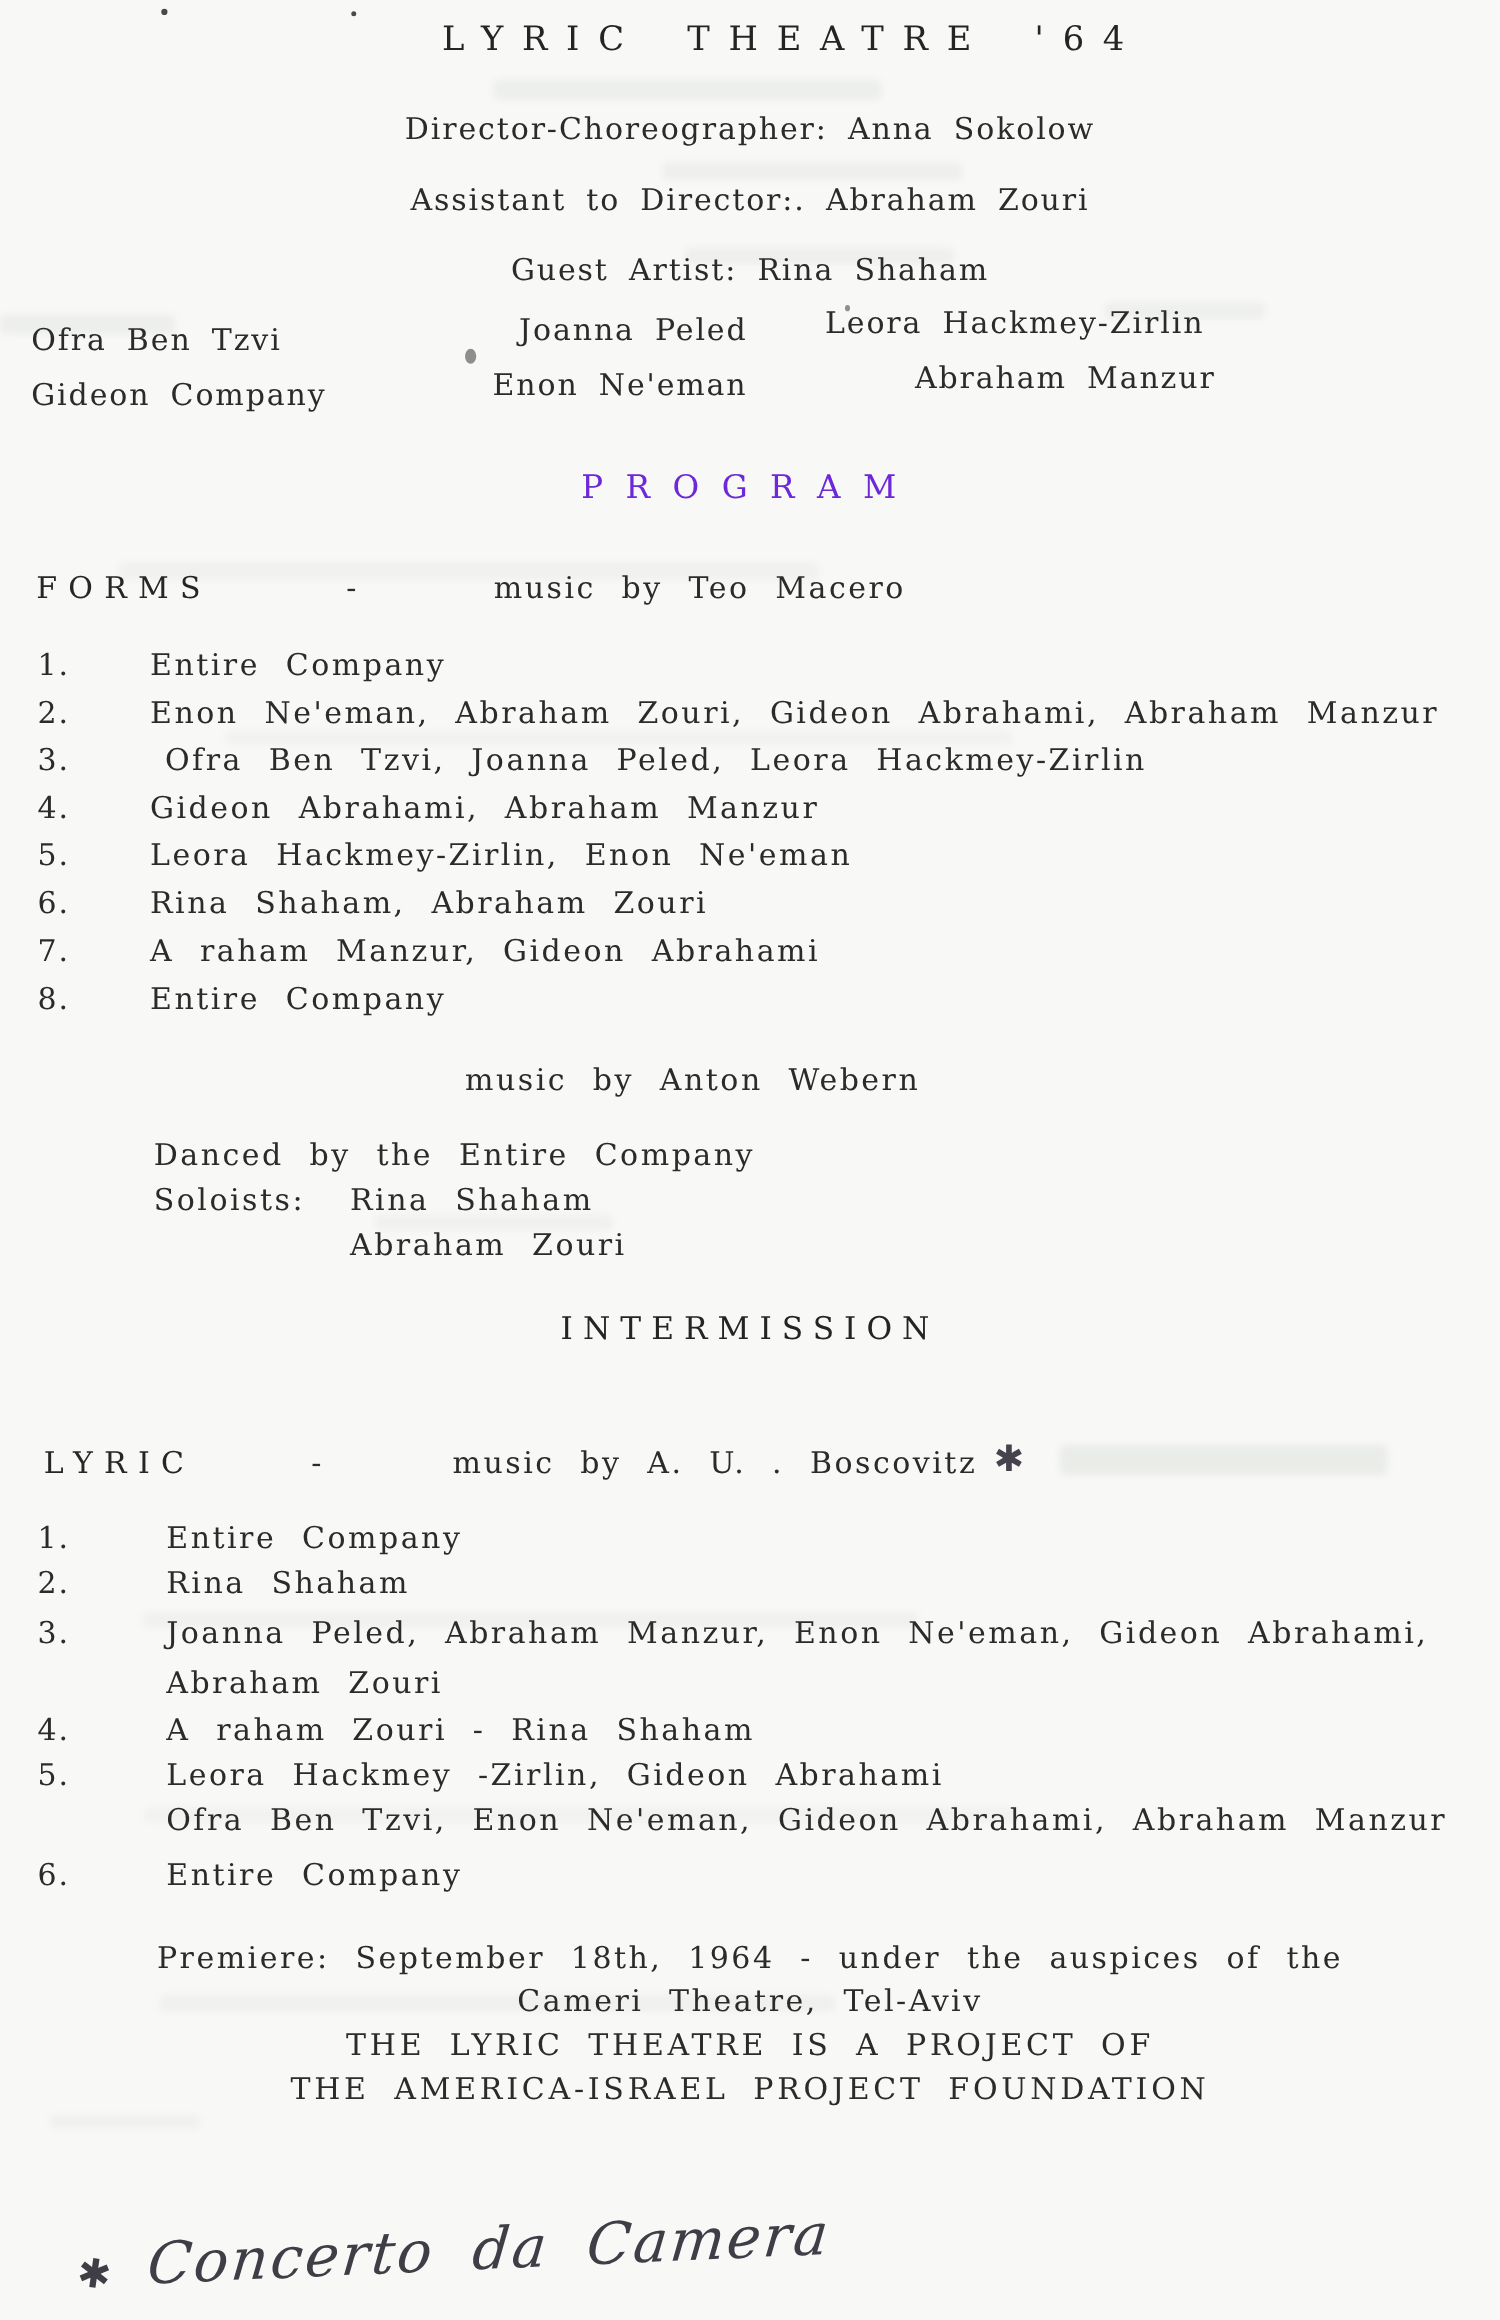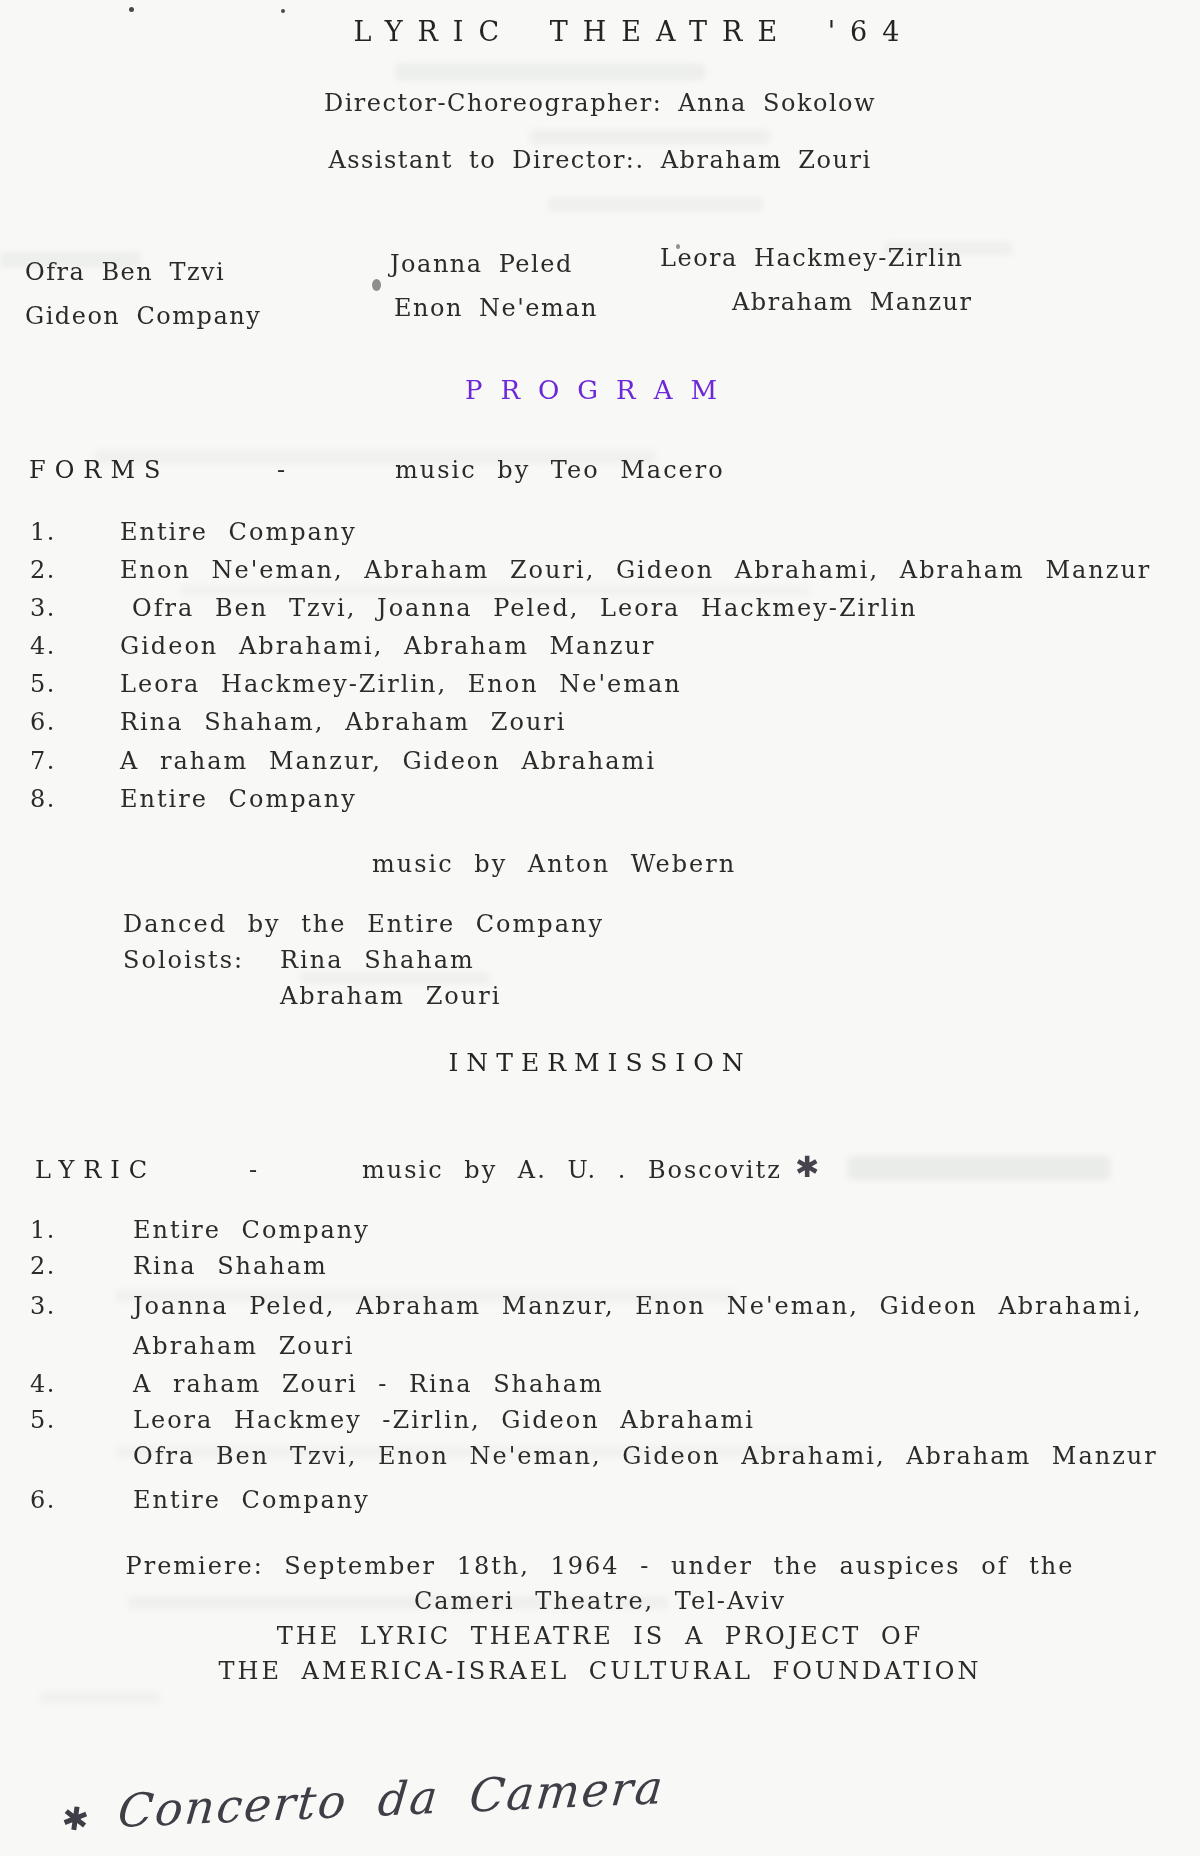--- a/index.html
+++ b/index.html
@@ -51,26 +51,27 @@
   <div class="ghost" style="left:40px;top:1692px;width:120px;height:11px;opacity:.07;"></div>
 
   <div class="speck" style="left:129px;top:7px;width:5px;height:5px;"></div>
   <div class="speck" style="left:281px;top:9px;width:4px;height:4px;"></div>
   <div class="blob" style="left:372px;top:279px;width:9px;height:12px;"></div>
   <div class="speck" style="left:676px;top:244px;width:4px;height:5px;opacity:.6;"></div>
 
   <div class="abs ctr title" style="top:16px;">LYRIC THEATRE '64</div>
   <div class="abs ctr line" style="top:88px;">Director-Choreographer: Anna Sokolow</div>
   <div class="abs ctr line" style="top:145px;">Assistant to Director:. Abraham Zouri</div>
+  <div class="abs ctr line" style="top:201px;">Guest Artist: Rina Shaham</div>
 
   <div class="abs" style="left:25px;top:257px;">
     <div class="line">Ofra Ben Tzvi</div>
     <div class="line" style="margin-top:14px;">Gideon Company</div>
   </div>
-  <div class="abs" style="left:390px;top:249px;">
+  <div class="abs" style="left:390px;top:249px;text-align:right;">
     <div class="line">Joanna Peled</div>
     <div class="line" style="margin-top:14px;margin-left:4px;">Enon Ne'eman</div>
   </div>
   <div class="abs" style="left:660px;top:243px;">
     <div class="line">Leora Hackmey-Zirlin</div>
     <div class="line" style="margin-top:14px;margin-left:72px;">Abraham Manzur</div>
   </div>
 
   <div class="abs ctr bigspread" style="top:375px;">PROGRAM</div>
 
@@ -155,18 +156,18 @@
       <span class="abs line itemtext" style="left:133px;">Ofra Ben Tzvi, Enon Ne'eman, Gideon Abrahami, Abraham Manzur</span>
     </div>
   <div class="abs" style="left:0;top:1485px;width:1200px;">
       <span class="abs line" style="left:30px;">6.</span>
       <span class="abs line itemtext" style="left:133px;">Entire Company</span>
     </div>
 
   <div class="abs ctr line itemtext" style="top:1551px;">Premiere: September 18th, 1964 - under the auspices of the</div>
   <div class="abs ctr line itemtext" style="top:1586px;">Cameri Theatre, Tel-Aviv</div>
   <div class="abs ctr line caps" style="top:1621px;">THE LYRIC THEATRE IS A PROJECT OF</div>
-  <div class="abs ctr line caps" style="top:1656px;">THE AMERICA-ISRAEL CULTURAL FOUNDATION</div>
+  <div class="abs ctr line caps" style="top:1656px;">THE AMERICA-ISRAEL PROJECT FOUNDATION</div>
 
   <div class="abs handstar" style="left:62px;top:1800px;">✱</div>
   <div class="abs handwrite" style="left:118px;top:1772px;">Concerto da Camera</div>
 
 </div>
 
 </body></html>

